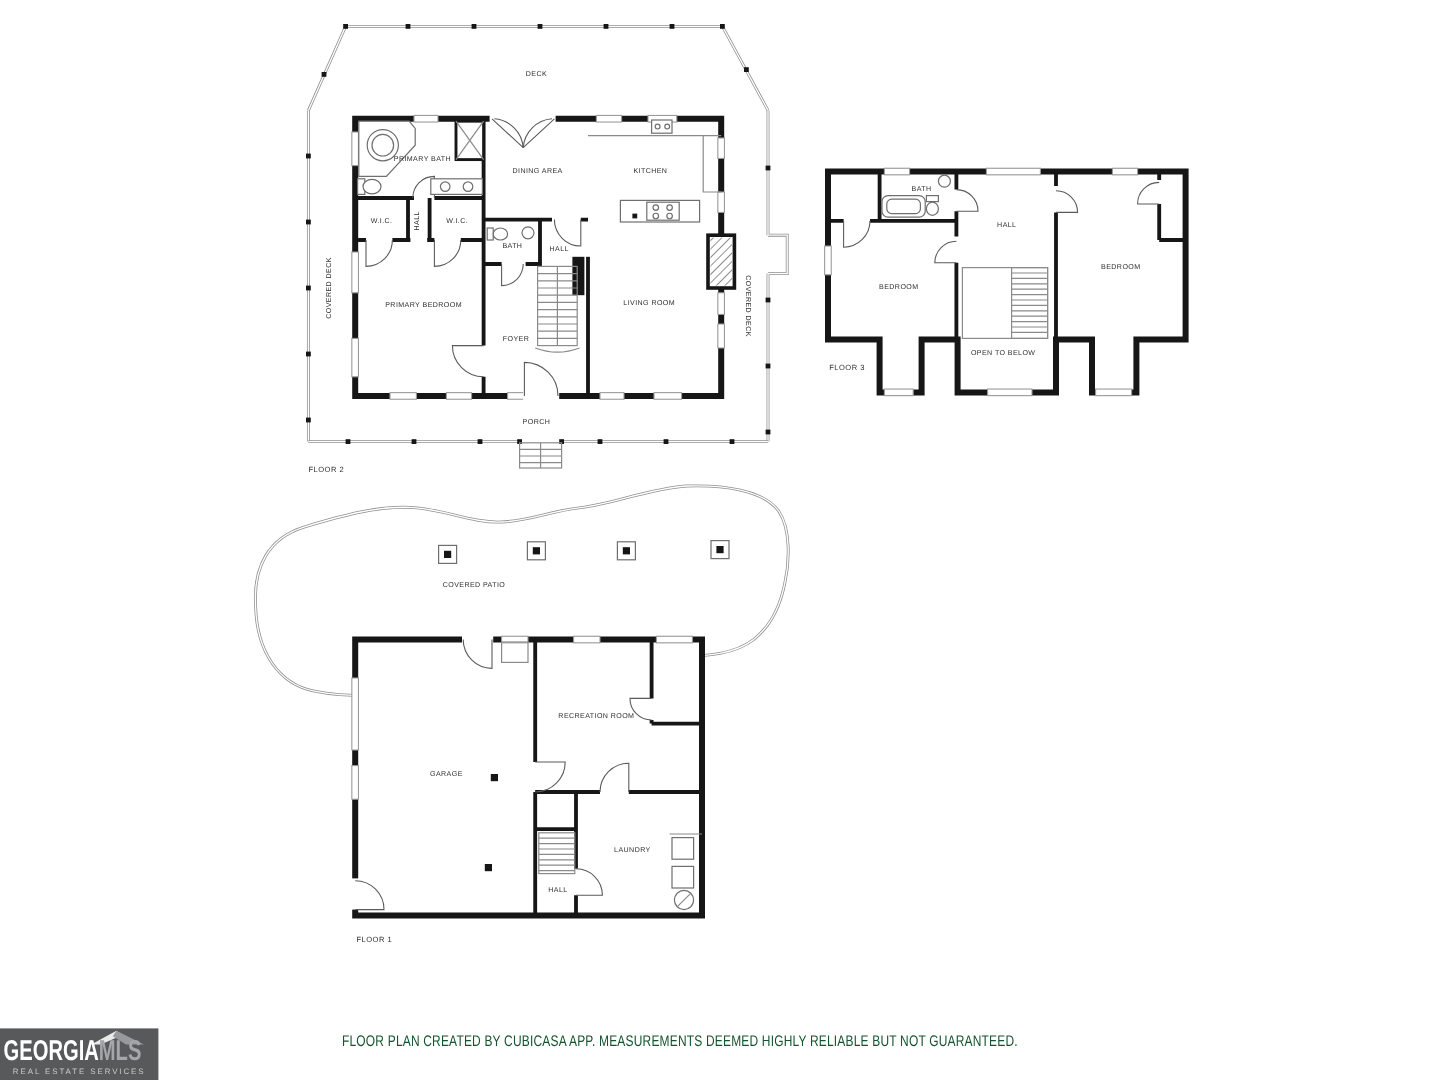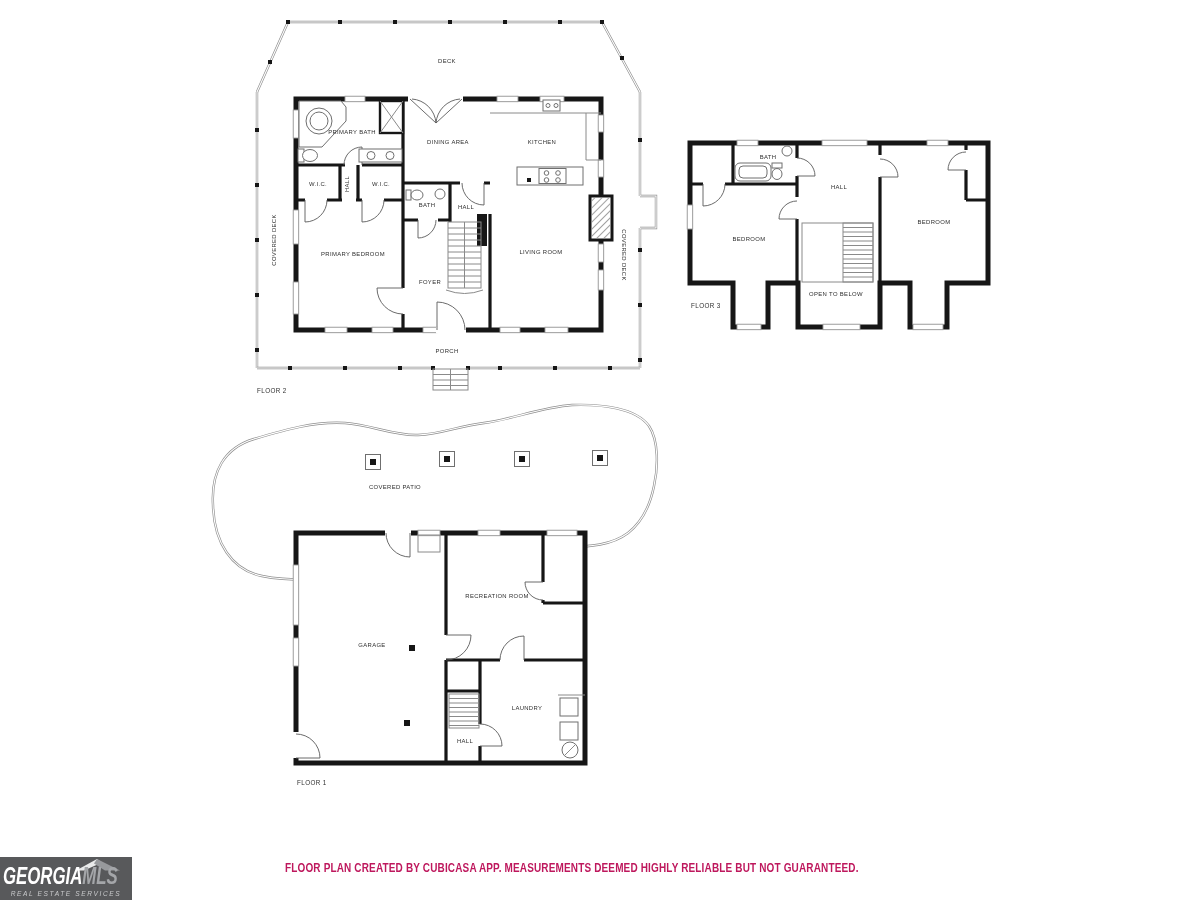--- a/index.html
+++ b/index.html
@@ -14,24 +14,24 @@
   .rail{stroke:#8f8f8f;stroke-width:2.4;fill:none;}
   .rail-inner{stroke:#ffffff;stroke-width:1.1;fill:none;}
   .win{fill:#ffffff;stroke:#9a9a9a;stroke-width:0.9;}
   .gap{fill:#ffffff;stroke:none;}
   .door{stroke:#5a5a5a;stroke-width:0.9;fill:none;}
   .post{fill:#161616;}
   .whitefill{fill:#ffffff;stroke:none;}
   text.room{font-size:5.9px;letter-spacing:.35px;fill:#2e2e2e;text-anchor:middle;}
   text.floorlbl{font-size:6.3px;letter-spacing:.4px;fill:#2e2e2e;text-anchor:start;}
   
-  #disclaimer{position:absolute;left:285px;top:860px;white-space:nowrap;color:#be185d;
-      font-size:12.8px;letter-spacing:.2px;font-weight:bold;}
+  #disclaimer{position:absolute;left:285px;top:860px;white-space:nowrap;color:#14532d;
+      font-size:12.8px;letter-spacing:.2px;}
   #disclaimer span{display:inline-block;transform:scaleX(.78);transform-origin:0 50%;}
-  #mls-logo{position:absolute;left:0;top:857px;width:132px;height:43px;background:#58595b;font-style:italic;}
+  #mls-logo{position:absolute;left:0;top:857px;width:132px;height:43px;background:#58595b;}
   #mls-wordmark{position:absolute;left:3px;top:7px;width:126px;white-space:nowrap;
       font-weight:bold;font-size:24px;line-height:24px;transform:scaleX(.70);transform-origin:0 50%;}
   .logo-georgia{color:#ffffff;}
   .logo-mls{color:#a4a6a9;}
   #mls-roof{position:absolute;left:74px;top:1px;}
   #mls-tagline{position:absolute;left:0;top:33px;width:132px;text-align:center;
       font-size:6.6px;letter-spacing:1.6px;color:#c9cacc;white-space:nowrap;}
 </style>
 </head>
 <body>

